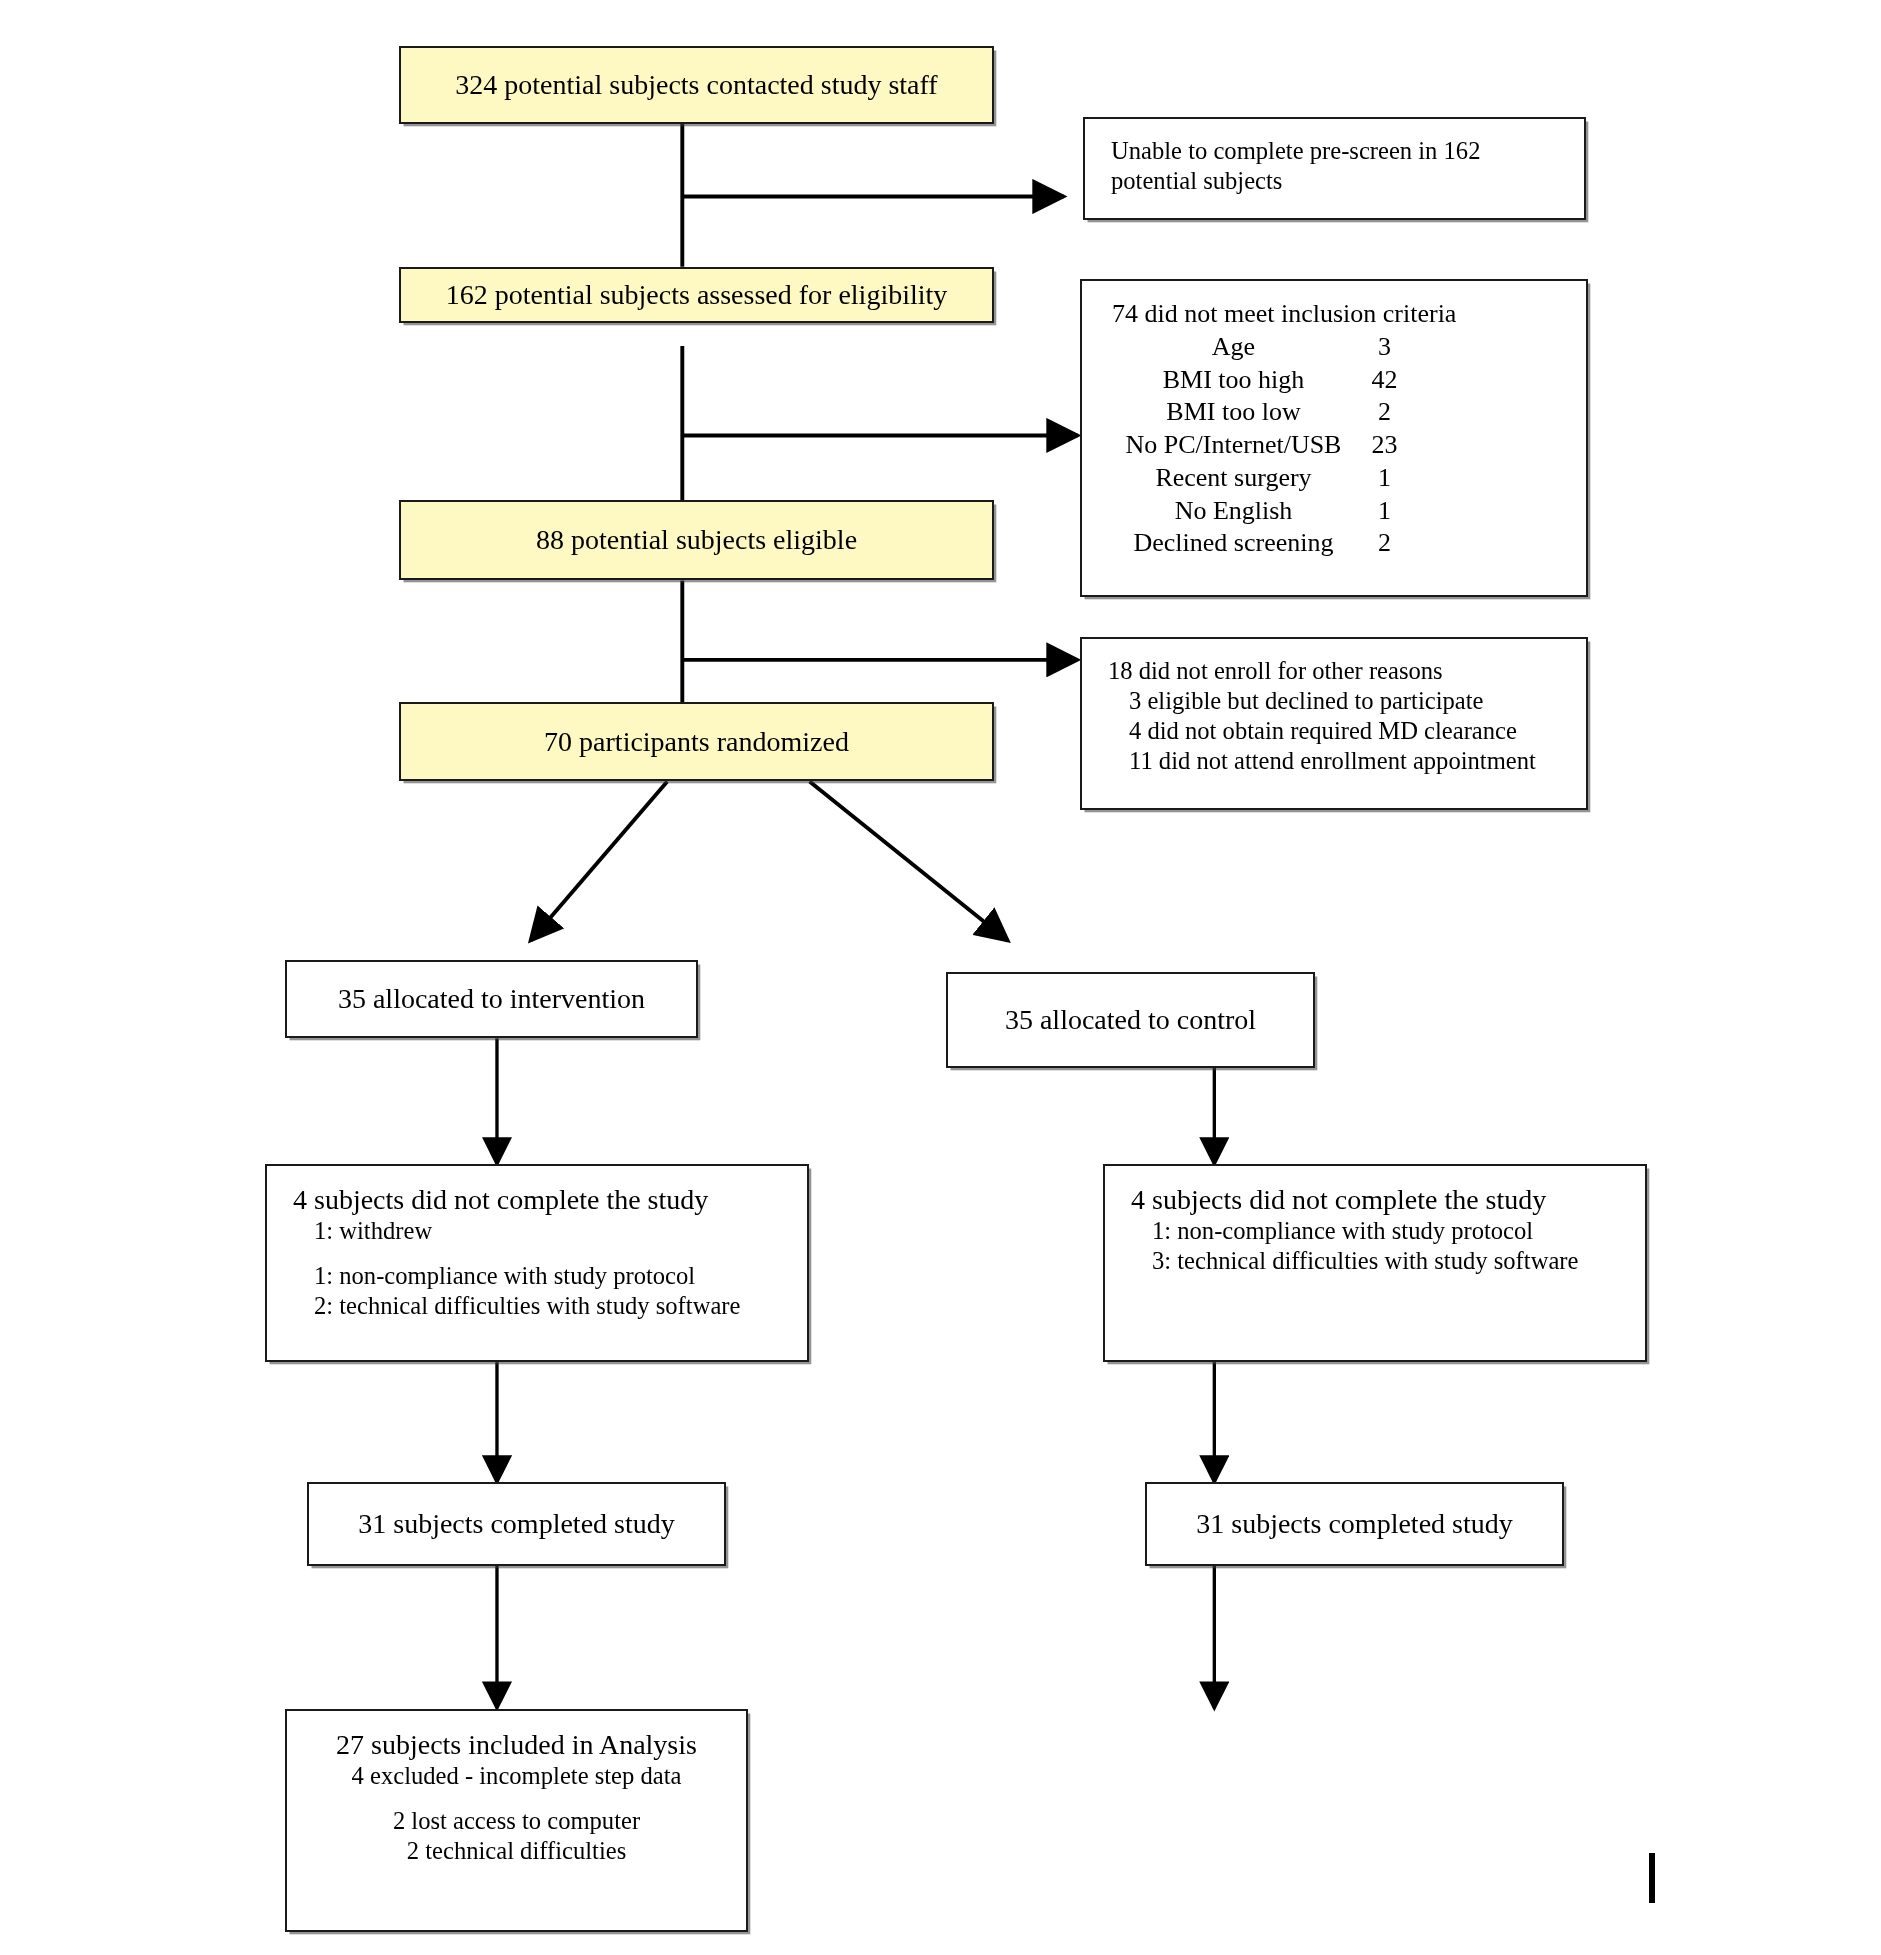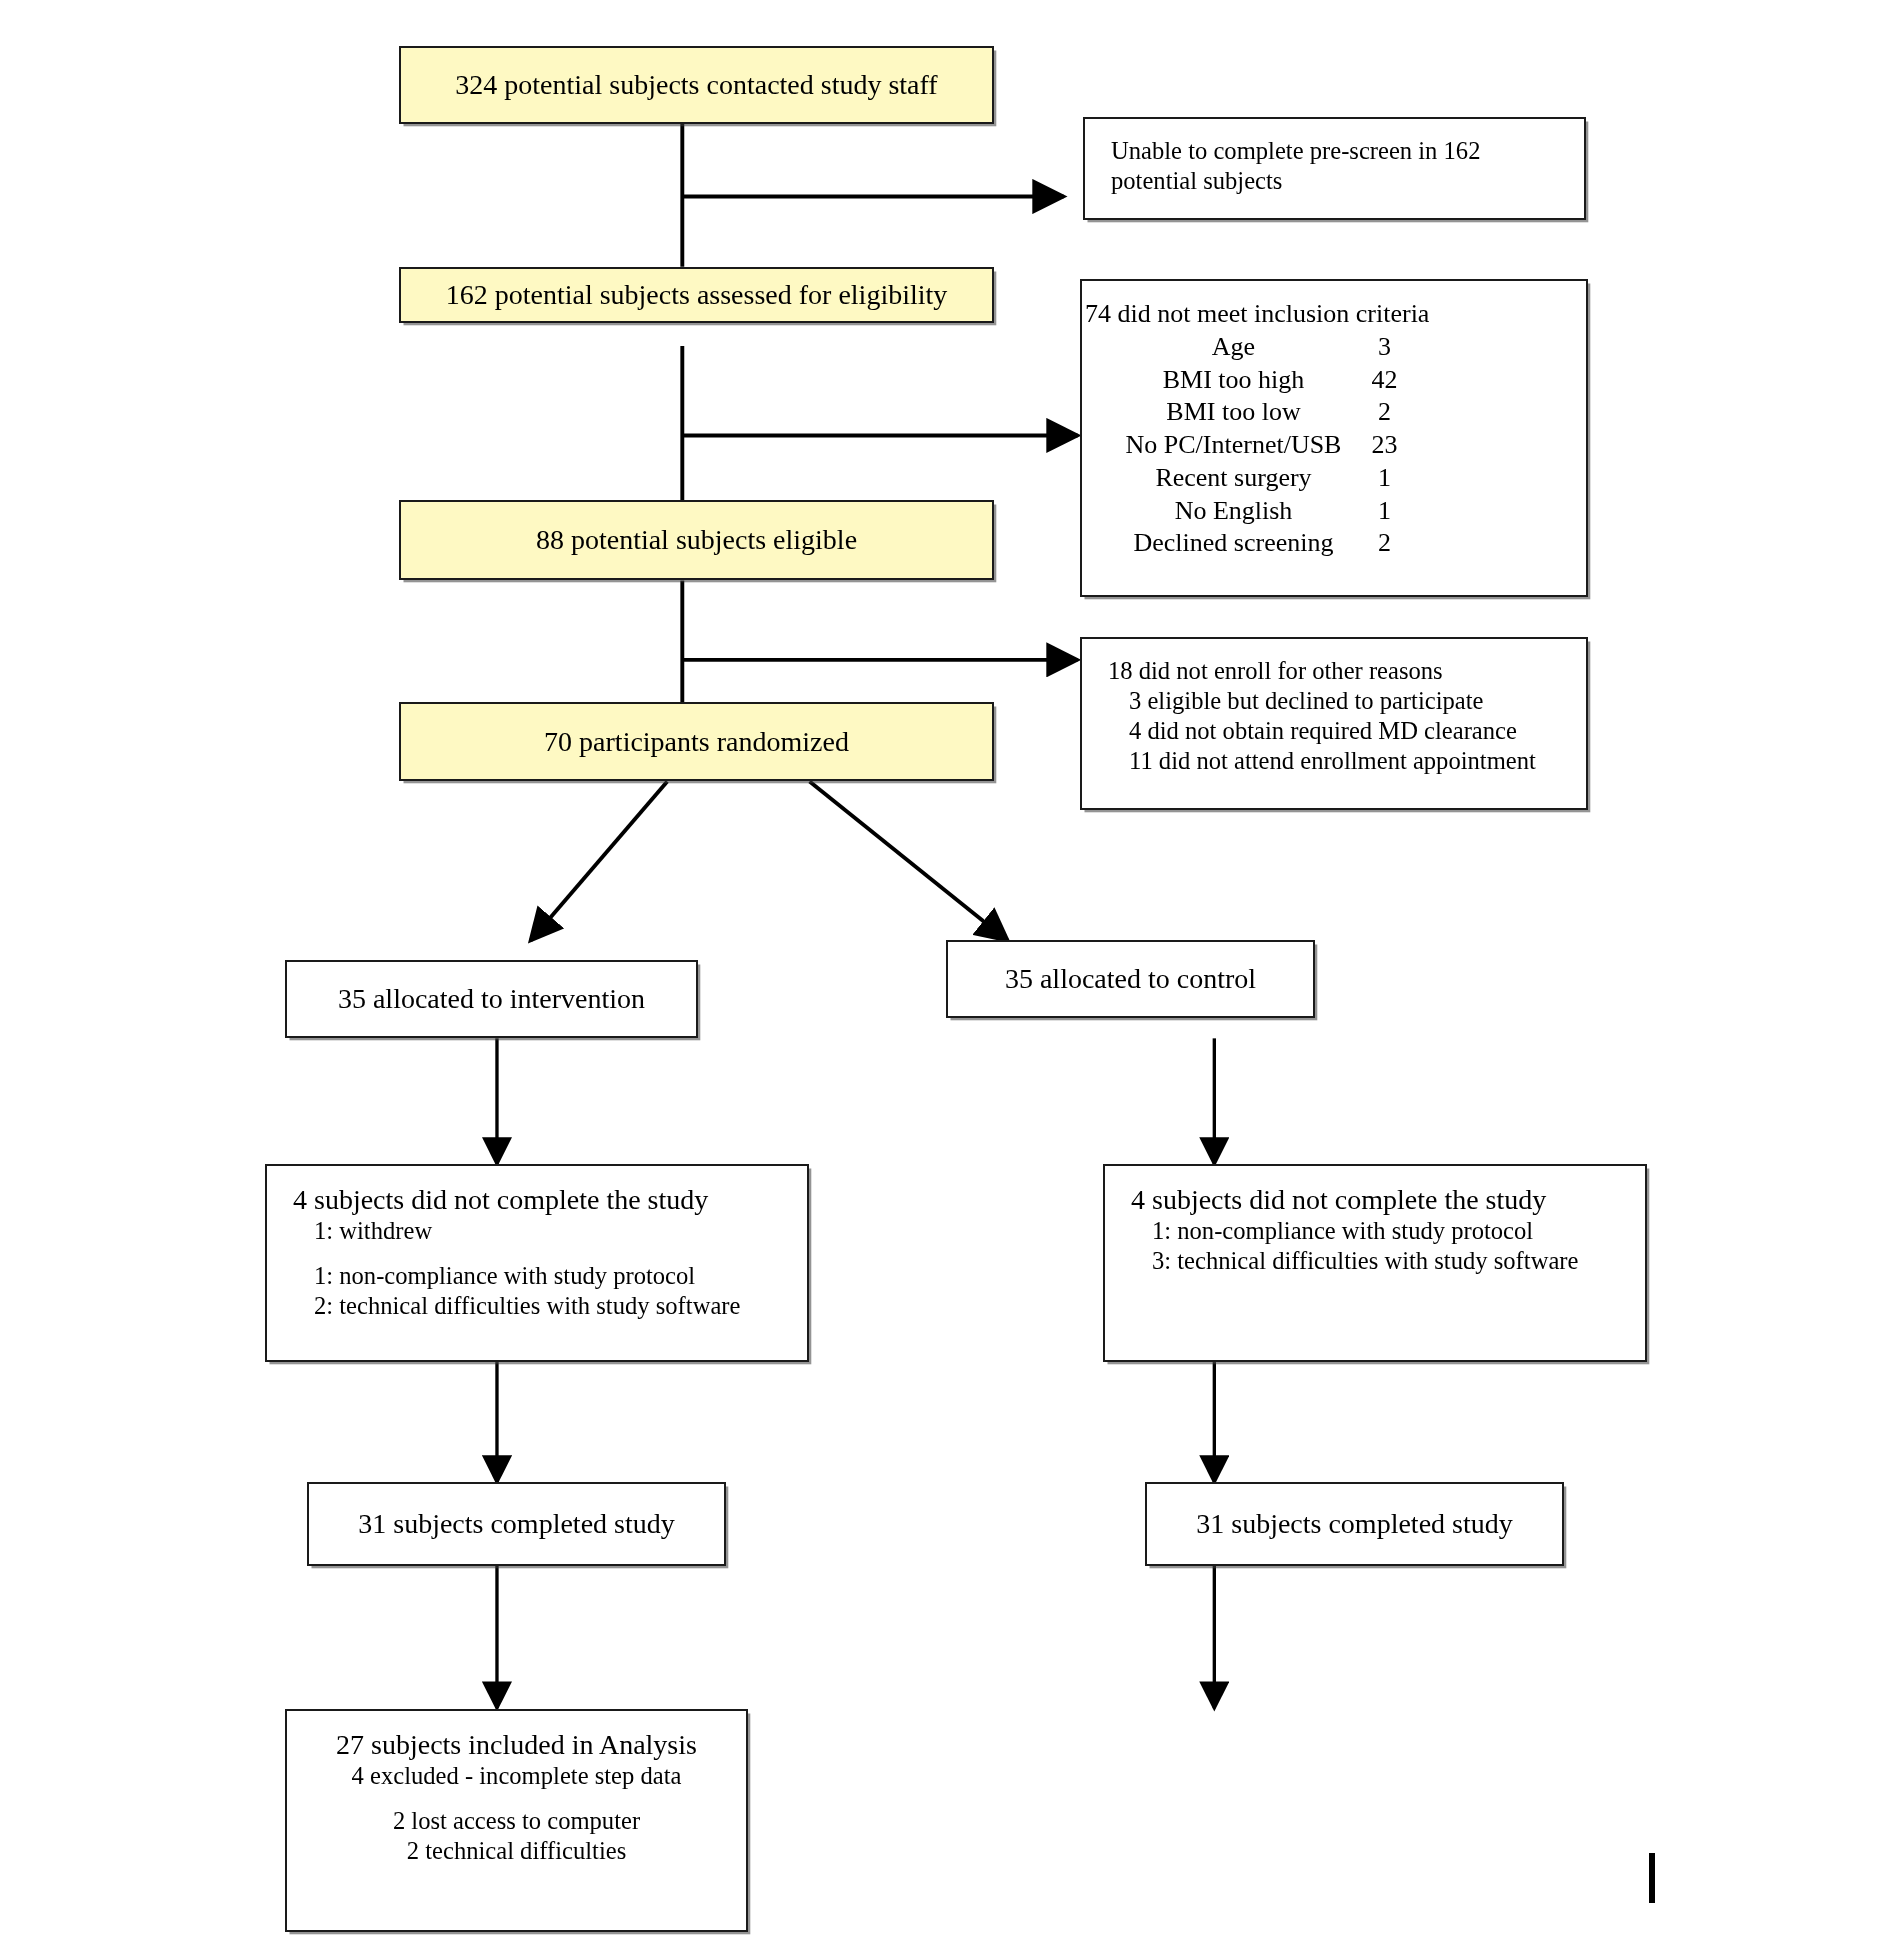--- a/index.html
+++ b/index.html
@@ -74,21 +74,21 @@
     font-size: 26px;
     line-height: 1.26;
     white-space: nowrap;
   }
   .crit-label { width: 235px; padding-left: 34px; }
   .crit-count { width: 67px; }
   .crit-head {
     font-size: 26px;
     line-height: 1.26;
     white-space: nowrap;
-    padding-left: 3px;
+    padding-left: 30px;
   }
   .tick-mark {
     position: absolute;
     background: #000000;
   }
 </style>
 </head>
 <body>
 
 <div id="stage">
@@ -181,21 +181,21 @@
   </div>
 
   <div class="node shaded center" style="left:399px; top:702px; width:595px; height:79px;">
     <div class="title-line">70 participants randomized</div>
   </div>
 
   <div class="node center" style="left:285px; top:960px; width:413px; height:78px;">
     <div class="title-line">35 allocated to intervention</div>
   </div>
 
-  <div class="node center" style="left:946px; top:940px; width:369px; height:78px;">
+  <div class="node center" style="left:946px; top:972px; width:369px; height:96px;">
     <div class="title-line">35 allocated to control</div>
   </div>
 
   <div class="node topleft" style="left:265px; top:1164px; width:544px; height:198px;">
     <div class="title-line pad-l pad-t">4 subjects did not complete the study</div>
     <div class="body-line indent-1">1: withdrew</div>
     <div class="body-line indent-1 gap-sm">1: non-compliance with study protocol</div>
     <div class="body-line indent-1">2: technical difficulties with study software</div>
   </div>
 

